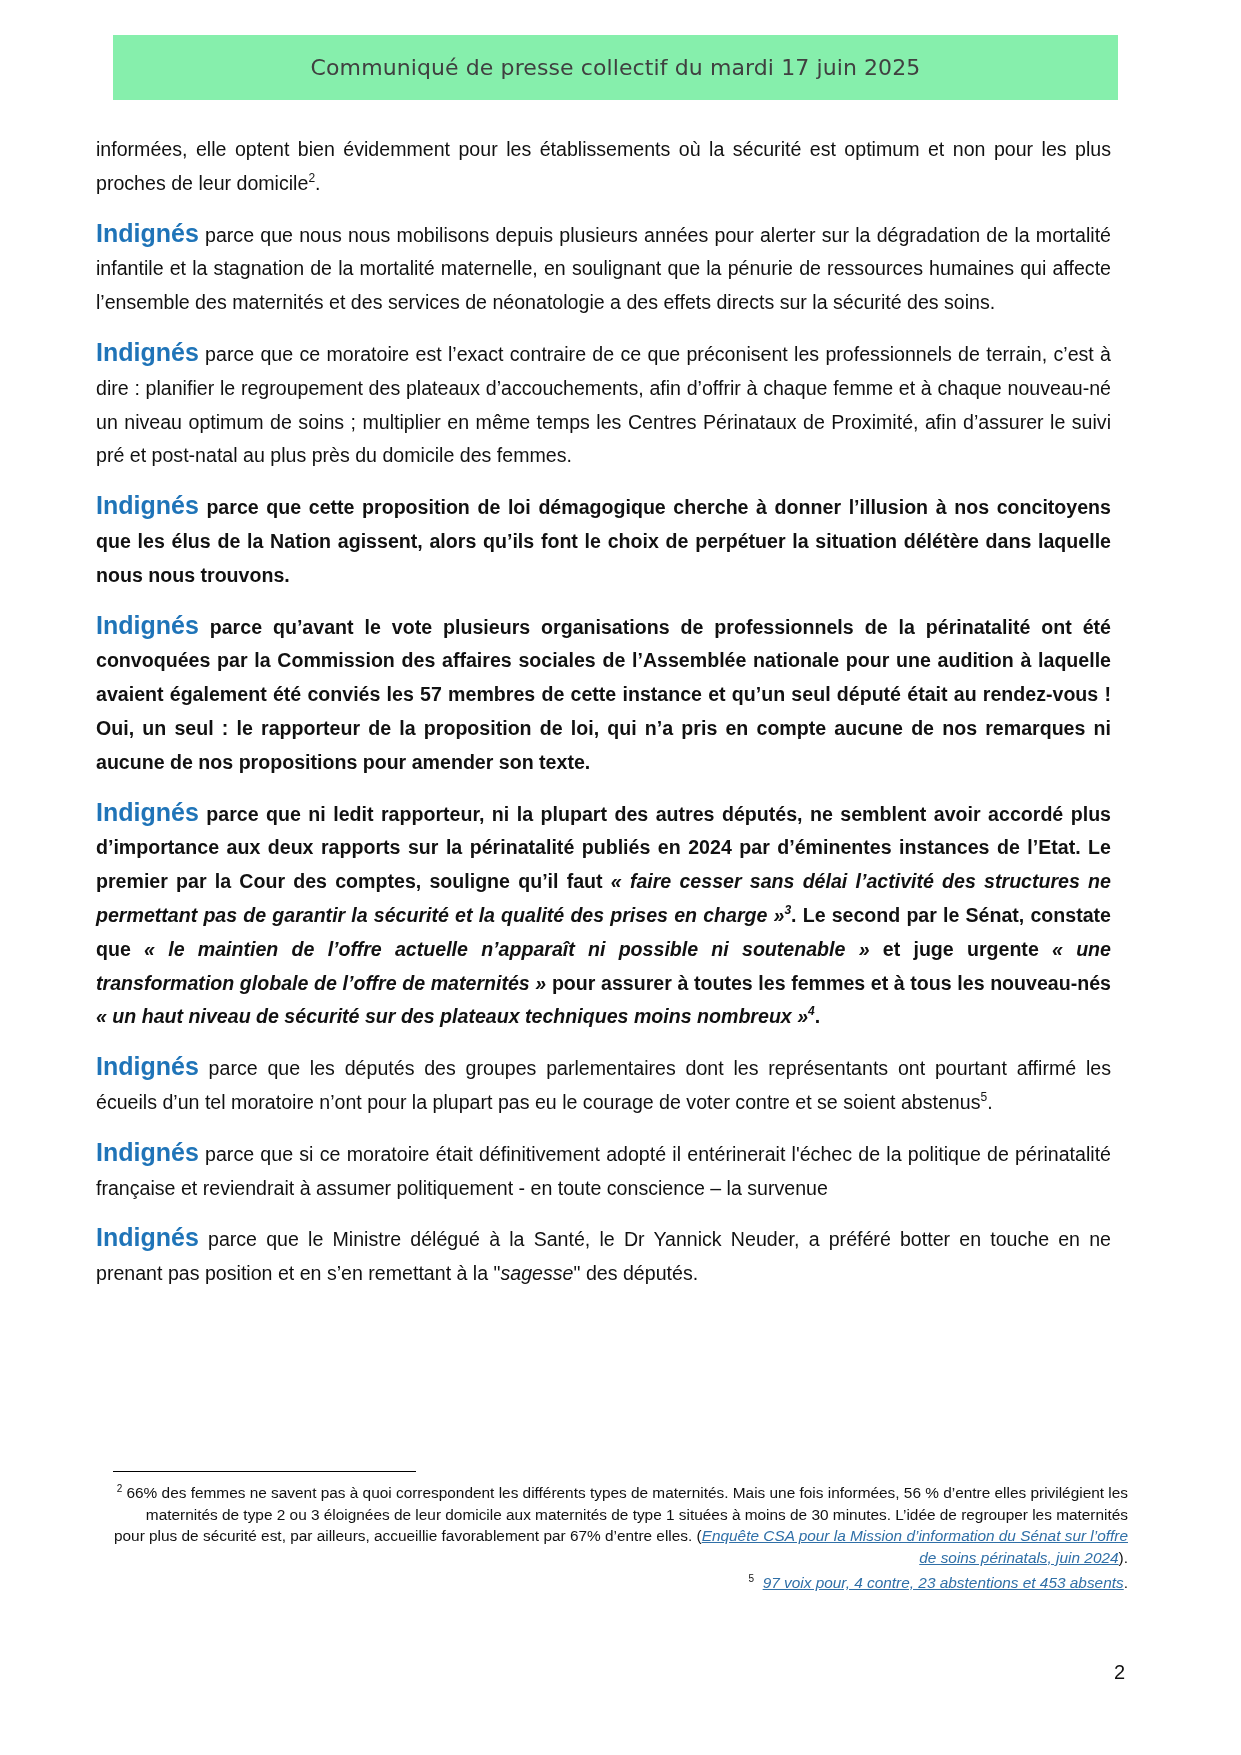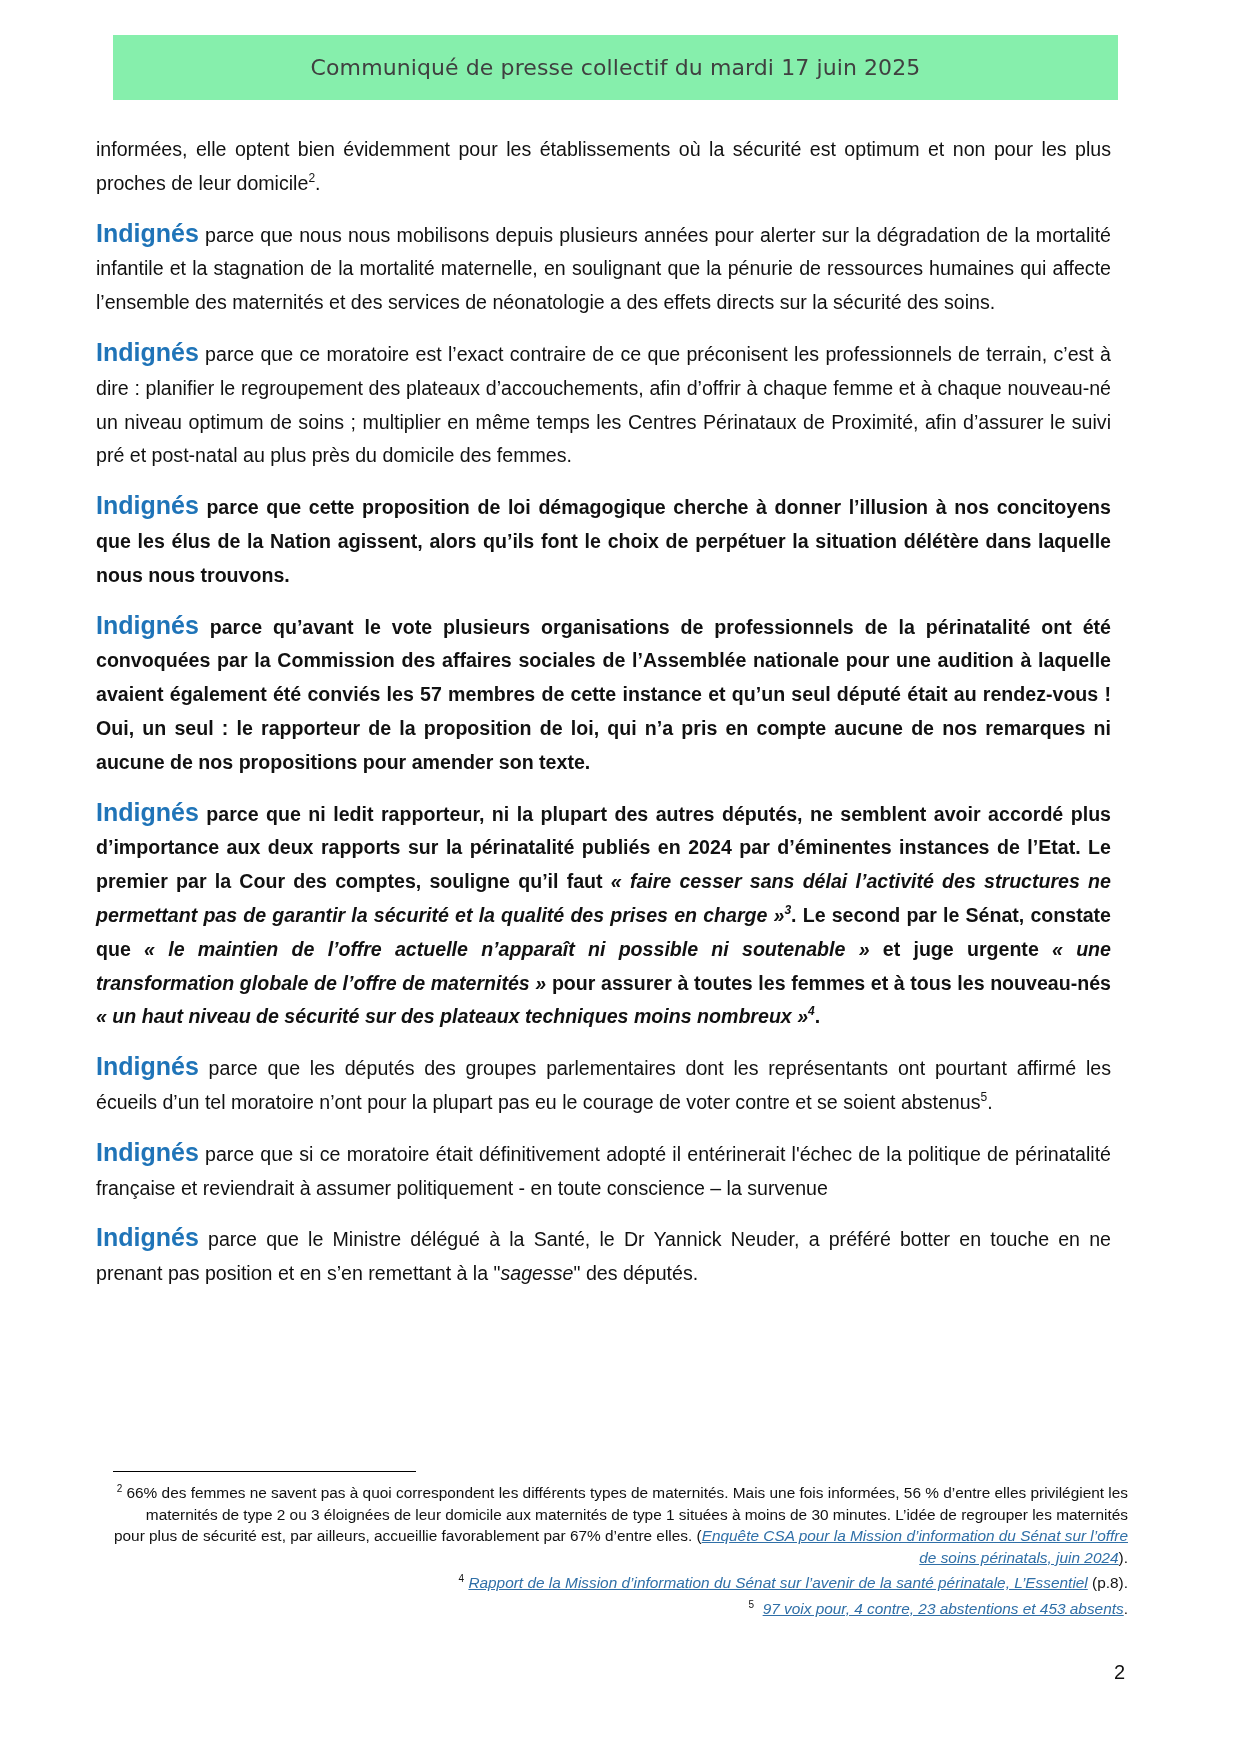--- a/index.html
+++ b/index.html
@@ -44,17 +44,16 @@
 
   <p class="p"><span class="kw">Indignés</span> <span>parce que si ce moratoire était définitivement adopté il entérinerait l'échec de la politique de périnatalité française et reviendrait à assumer politiquement - en toute conscience – la survenue</span></p>
 
   <p class="p"><span class="kw">Indignés</span> <span>parce que le Ministre délégué à la Santé, le Dr Yannick Neuder, a préféré botter en touche en ne prenant pas position et en s’en remettant à la "</span><em>sagesse</em><span>" des députés.</span></p>
 </div>
 
 <div class="rule"></div>
 
 <div class="notes">
   <p class="note"><sup>2</sup> <span>66% des femmes ne savent pas à quoi correspondent les différents types de maternités. Mais une fois informées,  56 % d’entre elles privilégient les maternités de type 2 ou 3 éloignées de leur domicile aux maternités de type 1 situées à moins de 30 minutes. L’idée de regrouper les maternités pour plus de sécurité est, par ailleurs, accueillie favorablement par 67% d’entre elles. (</span><a>Enquête CSA pour la Mission d’information du Sénat sur l’offre de soins périnatals, juin 2024</a><span>).</span></p>
-  <p class="note"><sup>4</sup> <a>Rapport de la Mission d’information du Sénat sur l’avenir de la santé périnatale, L’Essentiel</a><span> (p.8).</span></p>
   <p class="note"><sup>5</sup>&nbsp; <a>97 voix pour, 4 contre, 23 abstentions et 453 absents</a><span>.</span></p>
 </div>
 
 <div class="pagenum">2</div>
 
 </body></html>

